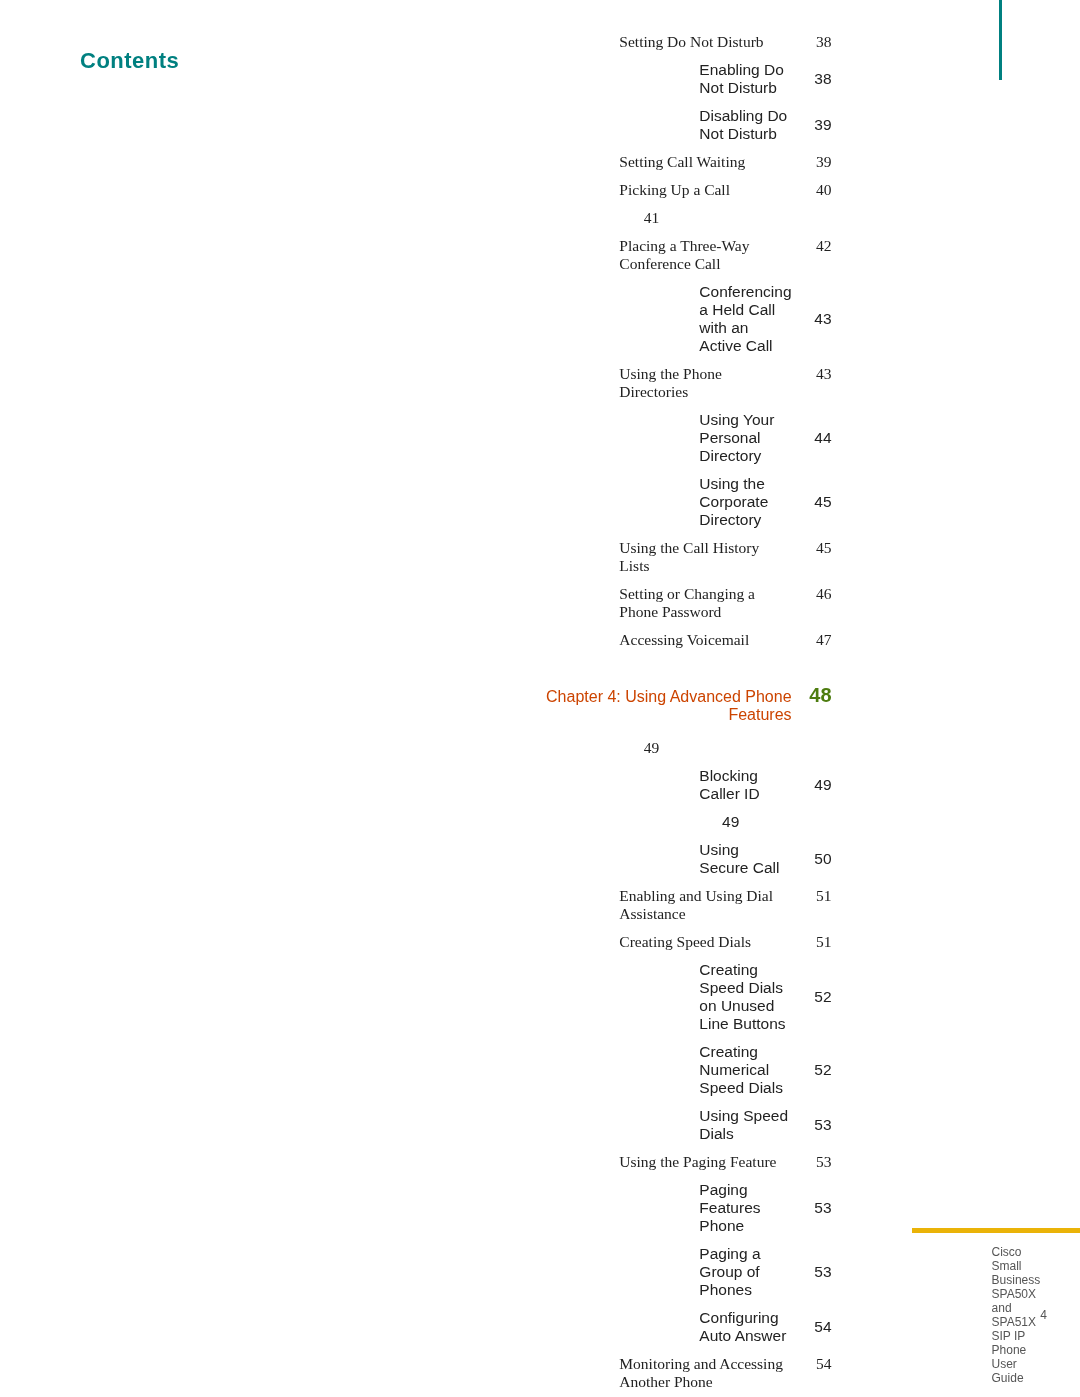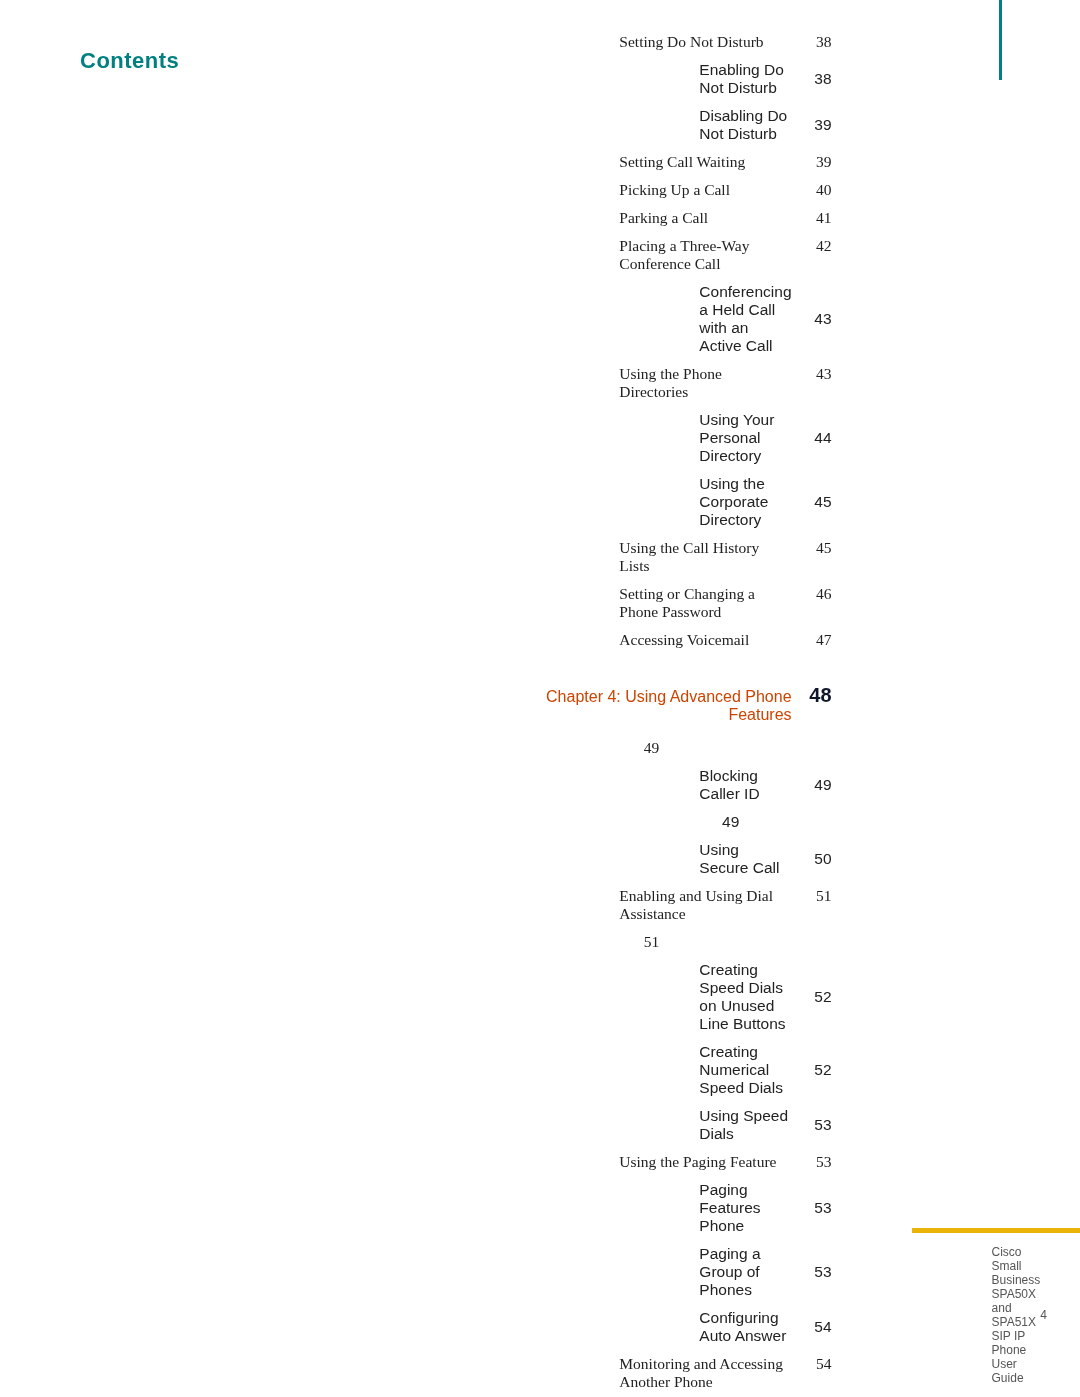--- a/index.html
+++ b/index.html
@@ -101,21 +101,21 @@
     }
 
     .chapter-heading .chapter-text {
       color: #cc4400;
       font-size: 16px;
       font-weight: normal;
       text-align: right;
     }
 
     .chapter-heading .chapter-page {
-      color: #0f172a;
+      color: #4d7c0f;
       font-size: 20px;
       font-weight: bold;
       min-width: 40px;
       text-align: right;
     }
 
     
     .page-footer {
       border-top: 5px solid #eab308;
       display: flex;
@@ -163,21 +163,20 @@
       </div>
       <div class="toc-entry indent-1">
         <span class="toc-text">Setting Call Waiting</span>
         <span class="toc-page">39</span>
       </div>
       <div class="toc-entry indent-1">
         <span class="toc-text">Picking Up a Call</span>
         <span class="toc-page">40</span>
       </div>
       <div class="toc-entry indent-1">
-        <span class="toc-text">Parking a Call</span>
         <span class="toc-page">41</span>
       </div>
       <div class="toc-entry indent-1">
         <span class="toc-text">Placing a Three-Way Conference Call</span>
         <span class="toc-page">42</span>
       </div>
       <div class="toc-entry indent-2">
         <span class="toc-text">Conferencing a Held Call with an Active Call</span>
         <span class="toc-page">43</span>
       </div>
@@ -221,20 +220,21 @@
       </div>
       <div class="toc-entry indent-2">
         <span class="toc-text">Using Secure Call</span>
         <span class="toc-page">50</span>
       </div>
       <div class="toc-entry indent-1">
         <span class="toc-text">Enabling and Using Dial Assistance</span>
         <span class="toc-page">51</span>
       </div>
       <div class="toc-entry indent-1">
+        <span class="toc-text">Creating Speed Dials</span>
         <span class="toc-page">51</span>
       </div>
       <div class="toc-entry indent-2">
         <span class="toc-text">Creating Speed Dials on Unused Line Buttons</span>
         <span class="toc-page">52</span>
       </div>
       <div class="toc-entry indent-2">
         <span class="toc-text">Creating Numerical Speed Dials</span>
         <span class="toc-page">52</span>
       </div>

